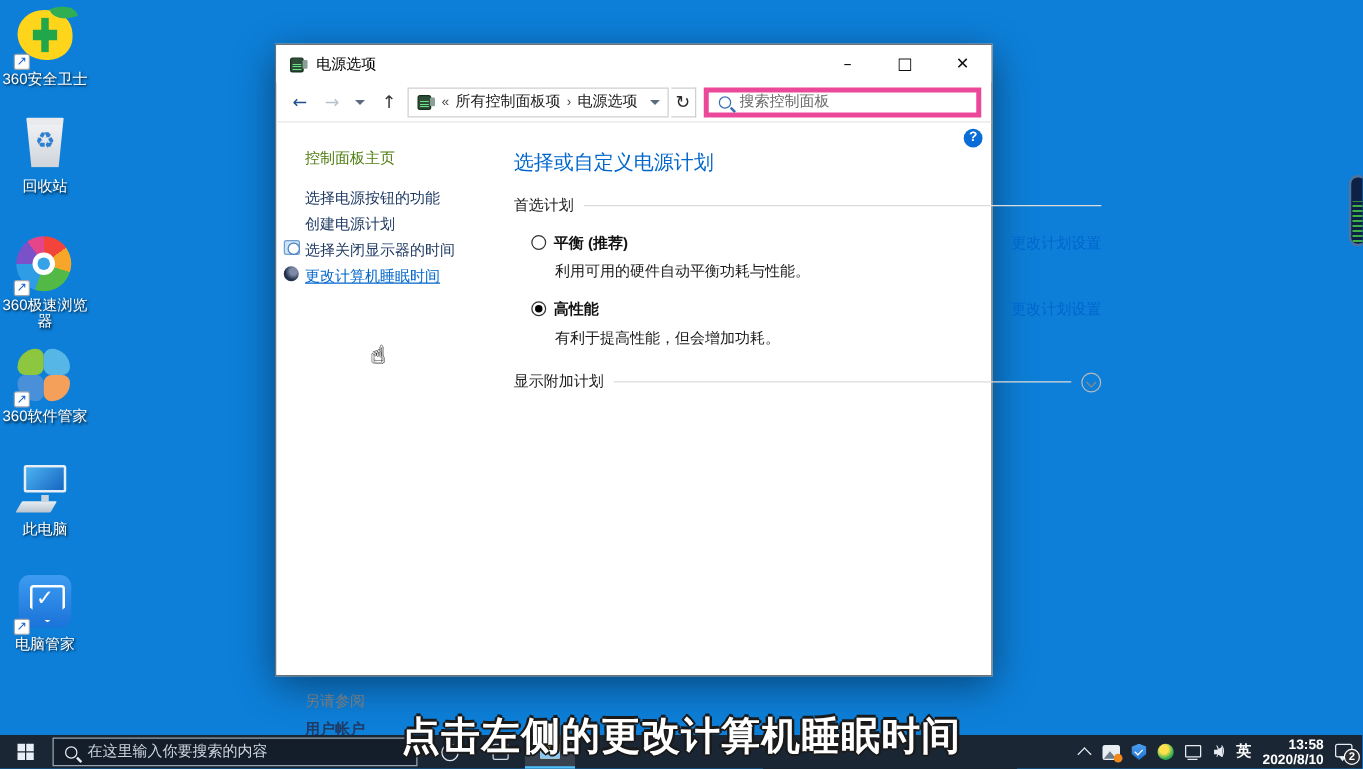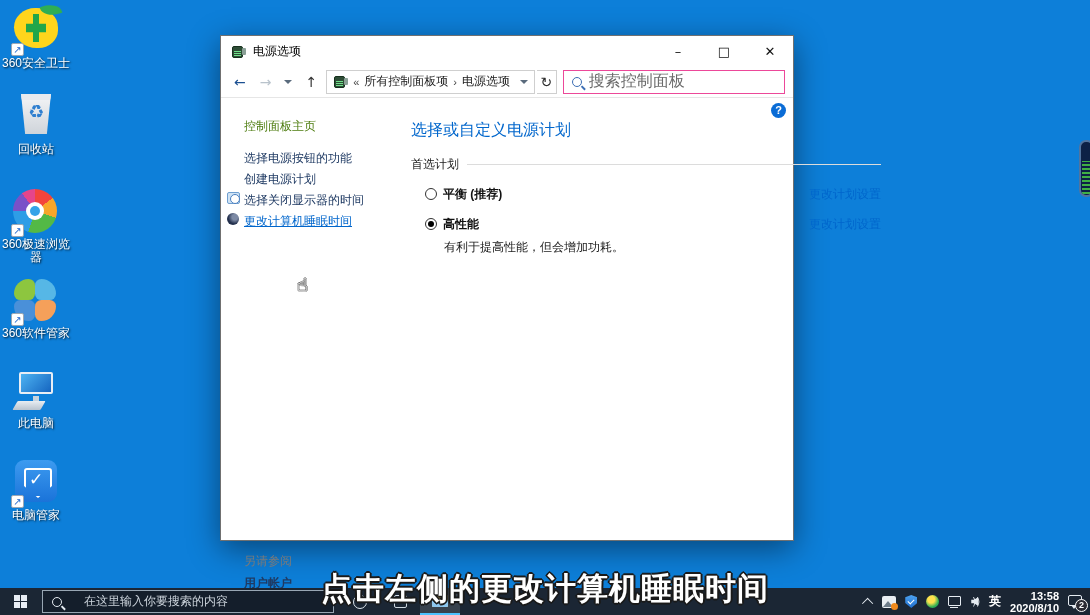--- a/index.html
+++ b/index.html
@@ -62,21 +62,21 @@
 
   .navbar { height:32px; display:flex; align-items:center; padding:0 8px 0 6px; border-bottom:1px solid #e6e6e6; }
   .nav-arrow { font-family:"DejaVu Sans",sans-serif; font-size:14px; padding:0 7px; color:#1b4f91; }
   .nav-arrow.disabled { color:#b9c3cc; }
   .caret-down { width:0; height:0; border-left:4px solid transparent; border-right:4px solid transparent; border-top:4px solid #5a6b7d; display:inline-block; }
   .addr { flex:1; height:24px; border:1px solid #cfcfcf; display:flex; align-items:center; padding:0 6px; margin:0 2px; font-size:12px; color:#1a1a1a; gap:5px; }
   .addr .sep { color:#444; font-size:11px; }
   .addr .crumb { white-space:nowrap; }
   .addr .flex { flex:1; }
   .refresh-box { width:26px; height:24px; border:1px solid #cfcfcf; border-left:none; display:flex; align-items:center; justify-content:center; color:#2b2b2b; font-size:14px; font-family:"DejaVu Sans",sans-serif; }
-  .searchbox { width:290px; height:24px; border:1px solid #ec4899; margin-left:6px; display:flex; align-items:center; padding:0 8px; gap:7px; font-size:16px; color:#6b6b6b; }
+  .searchbox { width:290px; height:24px; border:4px solid #ec4899; margin-left:6px; display:flex; align-items:center; padding:0 8px; gap:7px; font-size:12px; color:#6b6b6b; }
   .mag { width:10px; height:10px; border:1.5px solid #3c6eb4; border-radius:50%; position:relative; display:inline-block; }
   .mag:after { content:""; position:absolute; width:5px; height:1.5px; background:#3c6eb4; transform:rotate(45deg); left:8px; top:9px; }
 
   .win-body { position:relative; height:442px; }
   .help-ic { position:absolute; right:7px; top:5px; width:15px; height:15px; background:#0a6cd6; border-radius:50%;
              color:#fff; font-size:11px; font-weight:bold; text-align:center; line-height:15px; }
 
   .sidebar { position:absolute; left:0; top:0; width:185px; height:100%; font-size:12px; }
   .side-home { position:absolute; left:23px; top:20px; color:#4d7c0f; }
   .side-item { position:absolute; left:23px; color:#1f3a63; white-space:nowrap; }
@@ -120,21 +120,21 @@
               font-size:31px; font-weight:bold; color:#fff; letter-spacing:1px;
               text-shadow:-2px 0 #1a1a1a,2px 0 #1a1a1a,0 -2px #1a1a1a,0 2px #1a1a1a,
                           -1px -1px #1a1a1a,1px 1px #1a1a1a,-1px 1px #1a1a1a,1px -1px #1a1a1a; }
 
   
   .taskbar { position:absolute; left:0; bottom:0; width:100%; height:27px; background:#1b2634;
              display:flex; align-items:center; z-index:20; }
   .start-btn { width:42px; height:27px; display:flex; align-items:center; justify-content:center; }
   .win-logo { width:14px; height:14px; display:grid; grid-template-columns:6px 6px; grid-template-rows:6px 6px; gap:1px; }
   .win-logo i { background:#e8eef5; }
-  .tb-search { width:292px; height:23px; background:#141e2b; border:1px solid #98a6b3; display:flex; align-items:center; gap:22px; padding:0 9px; }
+  .tb-search { width:292px; height:23px; background:#141e2b; border:1px solid #98a6b3; display:flex; align-items:center; gap:8px; padding:0 9px; }
   .tb-search .mag { border-color:#e6ecf2; }
   .tb-search .mag:after { background:#e6ecf2; }
   .tb-search .ph { color:#cdd5dd; font-size:12px; white-space:nowrap; }
   .tb-icons { display:flex; align-items:center; height:27px; margin-left:6px; }
   .tb-tile { width:40px; height:27px; display:flex; align-items:center; justify-content:center; }
   .tb-tile.active { background:rgba(255,255,255,.13); border-bottom:2px solid #4cc2ff; }
   .cortana-ic { width:14px; height:14px; border:1.5px solid #dfe7ee; border-radius:50%; }
   .taskview-ic { width:13px; height:13px; border:1.5px solid #cfd8e0; border-radius:2px; position:relative; }
   .folder-ic { width:16px; height:12px; background:#ffd15c; border-radius:1px; position:relative; }
   .folder-ic:before { content:""; position:absolute; left:0; top:-3px; width:7px; height:3px; background:#f0b83e; border-radius:1px 1px 0 0; }
@@ -280,28 +280,34 @@
       <div class="sect">
         <span>首选计划</span>
           <span class="line"></span>
       </div>
 
       <div class="plan-row">
         <span class="radio"></span>
         <span class="plan-label">平衡 (推荐)</span>
         <a class="plan-link">更改计划设置</a>
       </div>
+      <div class="plan-desc">利用可用的硬件自动平衡功耗与性能。</div>
 
       <div class="plan-row">
         <span class="radio sel"></span>
         <span class="plan-label">高性能</span>
         <a class="plan-link">更改计划设置</a>
       </div>
       <div class="plan-desc">有利于提高性能，但会增加功耗。</div>
 
+      <div class="sect" style="margin-top:18px">
+        <span>显示附加计划</span>
+          <span class="line"></span>
+        <span class="chev-circle"></span>
+      </div>
     </div>
   </div>
 </div>
 
 <div class="edge-meter">
     <div class="fill"></div>
   </div>
 
 <div class="subtitle">点击左侧的更改计算机睡眠时间</div>
 

